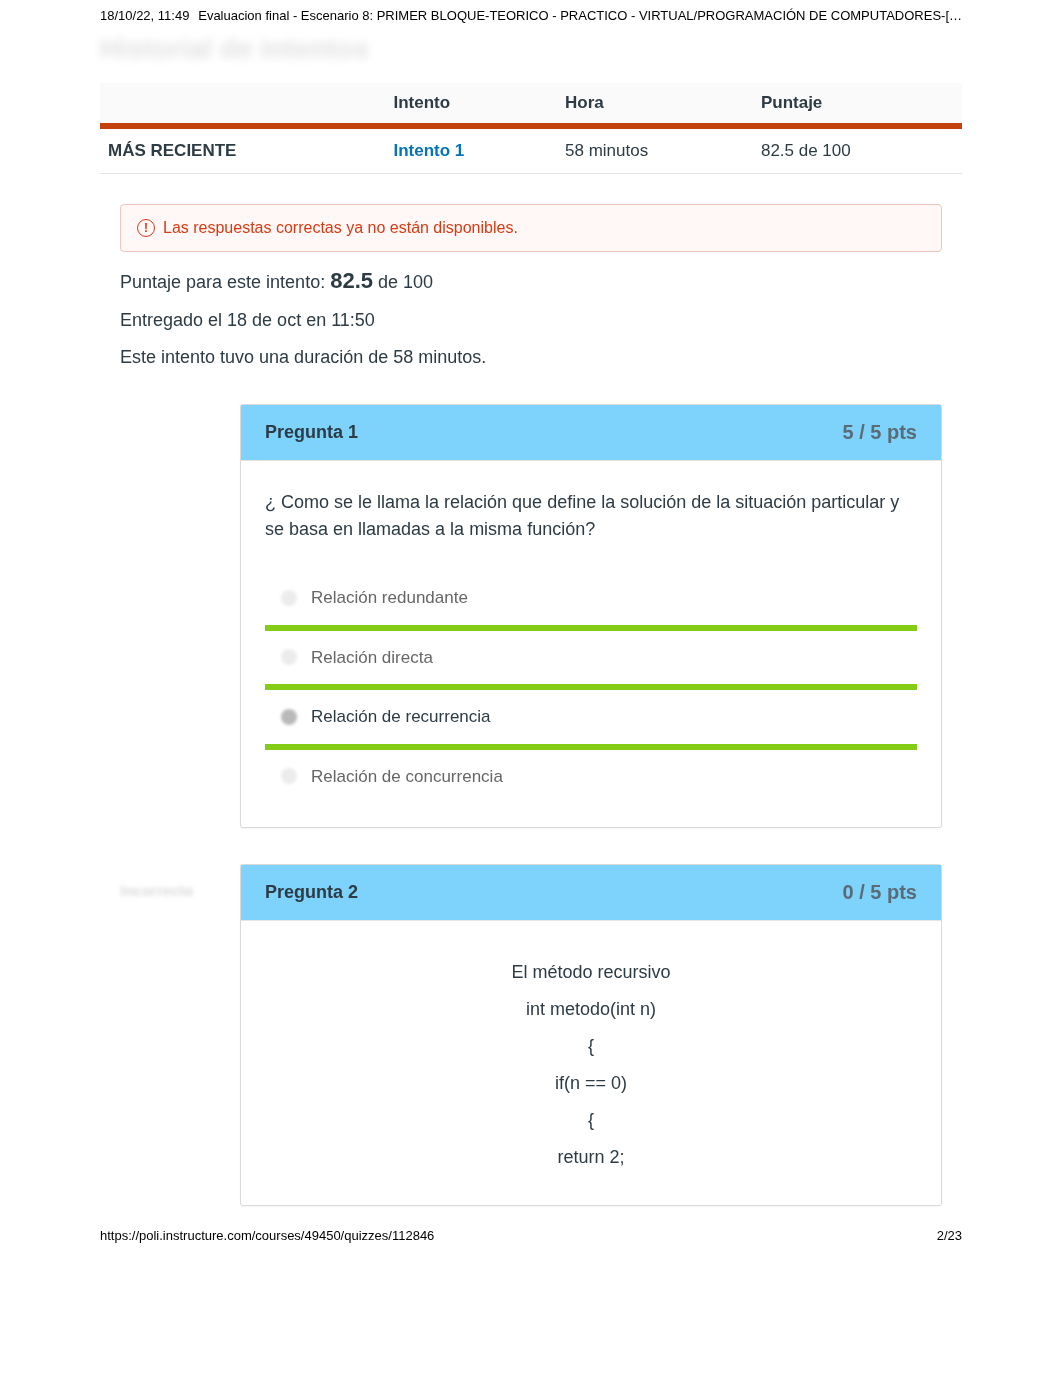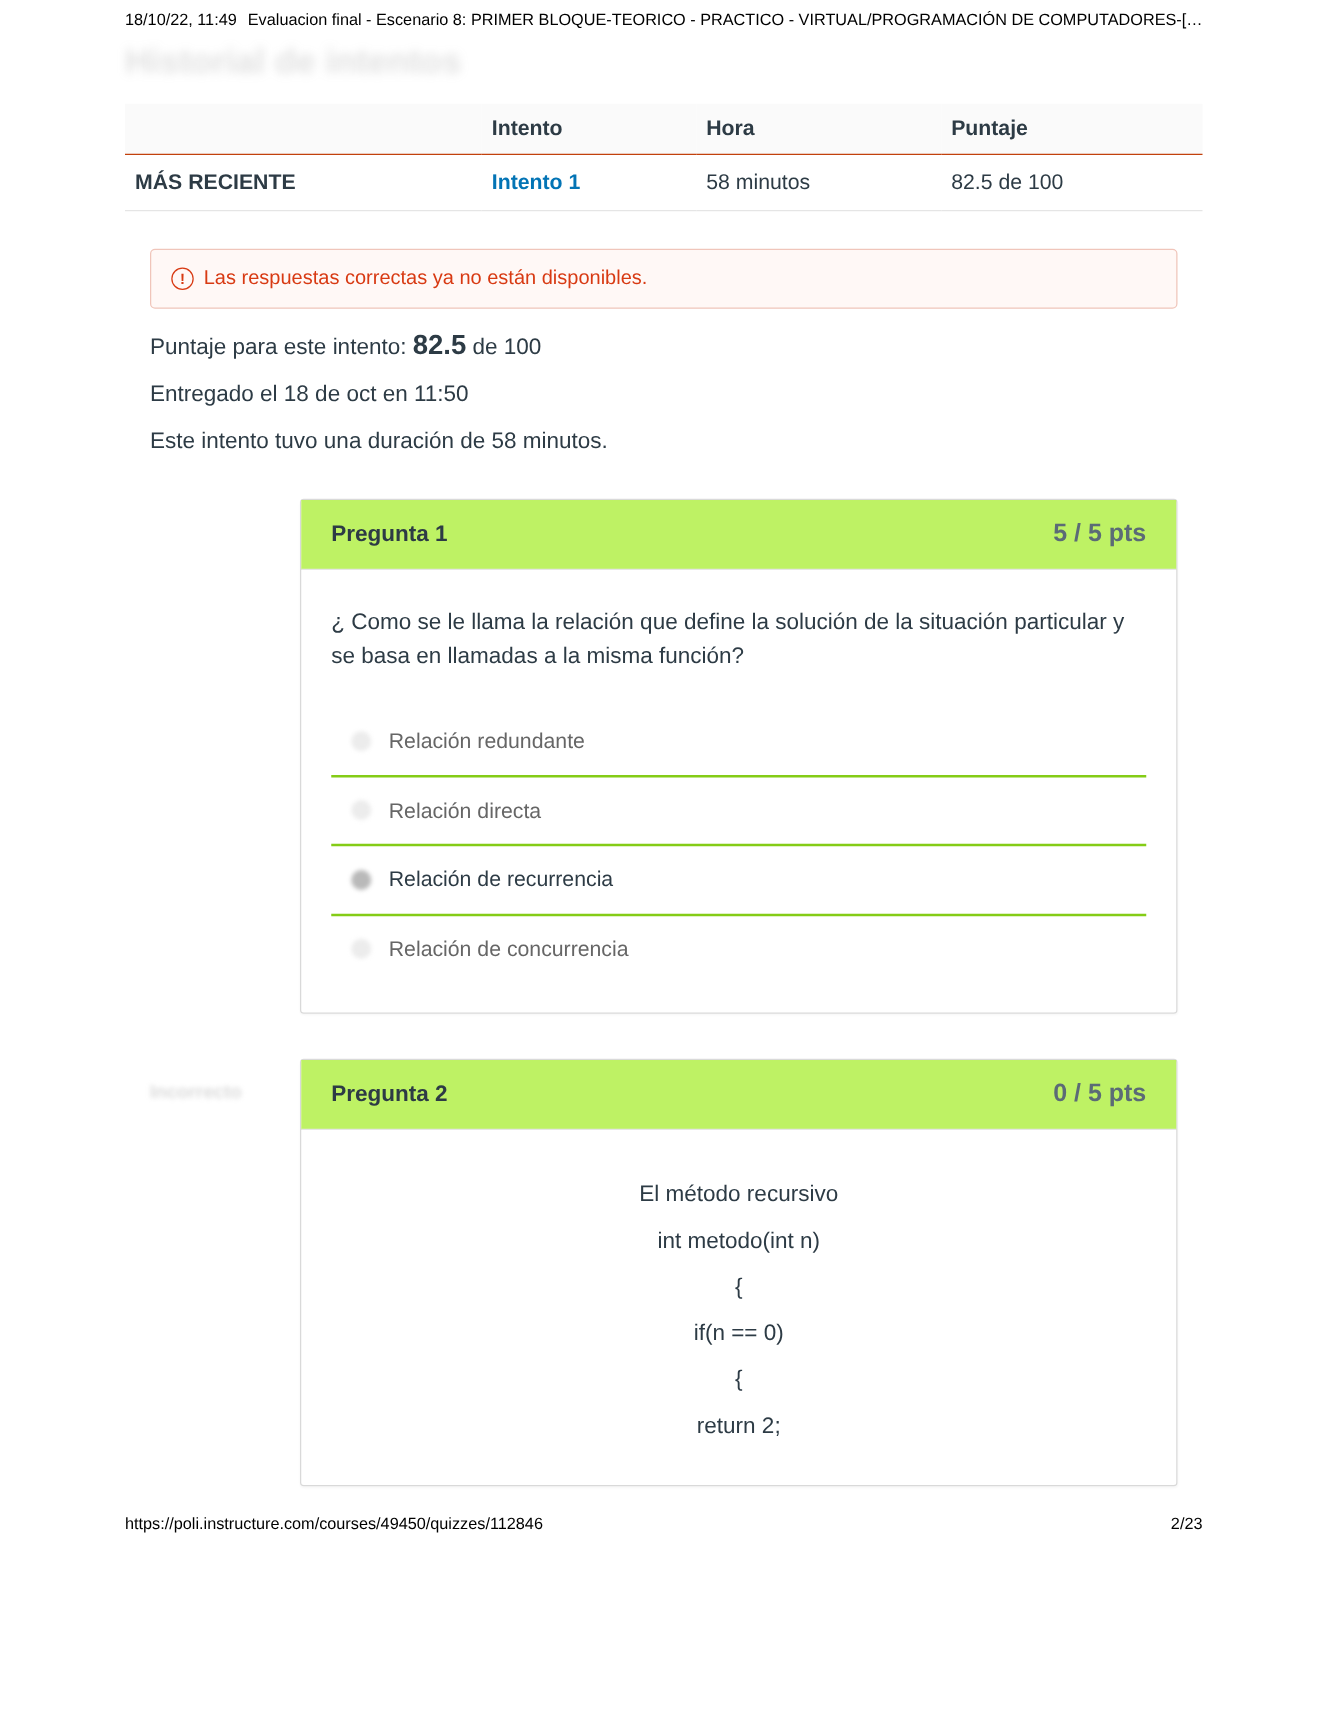--- a/index.html
+++ b/index.html
@@ -34,21 +34,21 @@
     }
     table.attempts {
       width: 100%;
       border-collapse: collapse;
       font-size: 17px;
     }
     table.attempts th {
       text-align: left;
       font-weight: 700;
       padding: 10px 8px;
-      border-bottom: 1px solid #c2410c;
+      border-bottom: 6px solid #c2410c;
       background: #fafafa;
     }
     table.attempts td {
       padding: 12px 8px;
       border-bottom: 1px solid #e5e5e5;
     }
     table.attempts td.label {
       font-weight: 700;
     }
     .link {
@@ -113,21 +113,21 @@
       border: 1px solid #d9d9d9;
       border-radius: 3px;
       box-shadow: 0 1px 2px rgba(0,0,0,0.04);
     }
     .question-header {
       display: flex;
       justify-content: space-between;
       align-items: center;
       padding: 16px 24px;
       border-bottom: 1px solid #e5e5e5;
-      background: #bef264;
+      background: #7dd3fc;
     }
     .question-title {
       font-size: 18px;
       font-weight: 700;
     }
     .question-points {
       font-size: 20px;
       font-weight: 700;
       color: #5b6b76;
     }
@@ -141,21 +141,21 @@
     }
     .answer-item {
       padding: 14px 8px 14px 16px;
       color: #666;
       font-size: 17px;
       display: flex;
       align-items: center;
       gap: 14px;
     }
     .answer-item + .answer-item {
-      border-top: 2px solid #84cc16;
+      border-top: 6px solid #84cc16;
     }
     .answer-item.selected {
       color: #2d3b45;
     }
     .radio-bullet {
       width: 16px;
       height: 16px;
       border-radius: 50%;
       flex-shrink: 0;
     }

